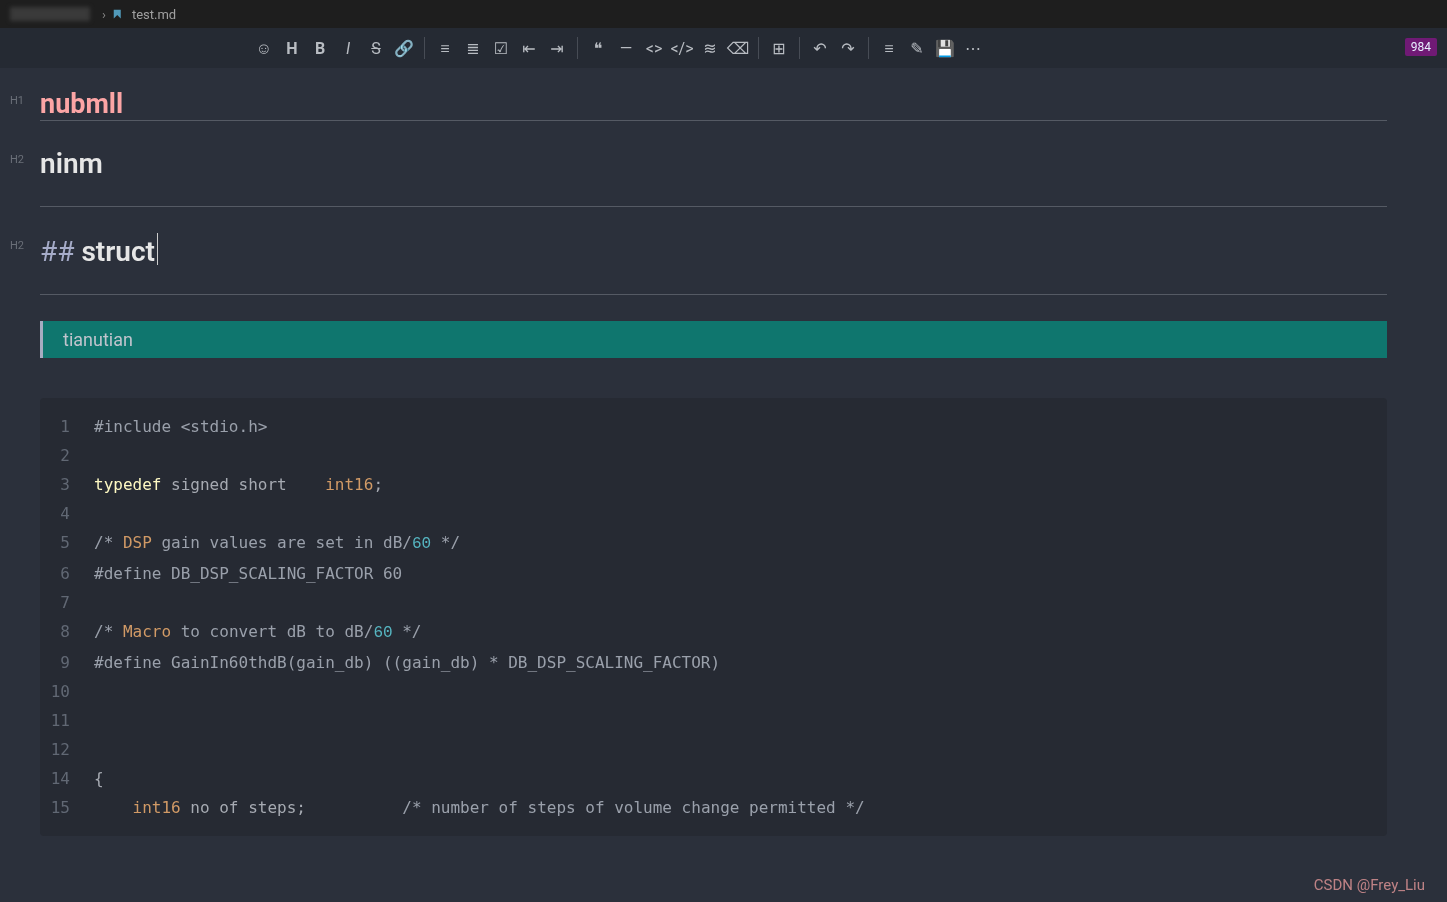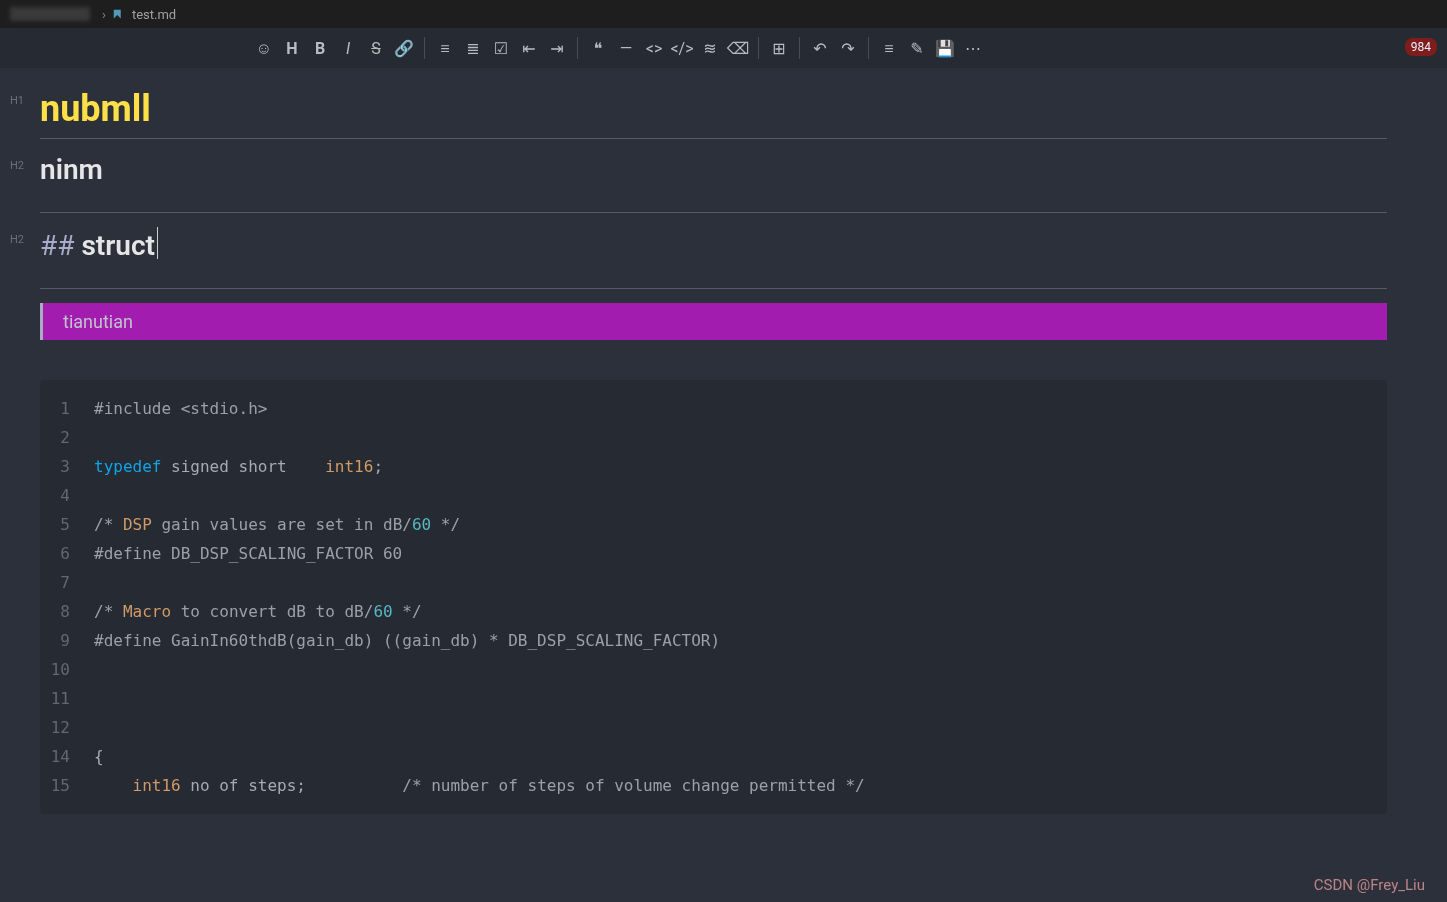--- a/index.html
+++ b/index.html
@@ -52,65 +52,65 @@
 }
 .toolbar .sep {
   width: 1px; height: 22px;
   background: #474c55;
   margin: 0 6px;
 }
 .toolbar .counter {
   position: absolute;
   right: 10px;
   top: 10px;
-  background: #7f1d1d;
+  background: #701a75;
   color: #e8efff;
   font-size: 12px;
   padding: 2px 6px;
-  border-radius: 8px;
+  border-radius: 2px;
 }
 .editor-wrap {
   background: #2b303b;
   height: calc(100% - 68px);
   padding: 20px 60px 20px 40px;
   overflow-y: auto;
   position: relative;
 }
-.heading-block { position: relative; margin-bottom: 14px; }
+.heading-block { position: relative; margin-bottom: 26px; }
 .heading-label {
   position: absolute;
   left: -30px;
   top: 6px;
   font-size: 11px;
   color: #6a6f78;
 }
 .h1-text {
-  font-size: 36px;
+  font-size: 27px;
   font-weight: 700;
-  color: #fde047;
+  color: #fca5a5;
   border-bottom: 1px solid #555a64;
-  padding-bottom: 8px;
+  padding-bottom: 0;
 }
 .h2-text {
   font-size: 28px;
   font-weight: 600;
   color: #e6e6e6;
   border-bottom: 1px solid #555a64;
   padding-bottom: 26px;
 }
 .h2-raw .hash { color: #a6acc9; font-weight: 400; }
 .cursor {
   display: inline-block;
   width: 1px; height: 32px;
   background: #cccccc;
   vertical-align: -4px;
   margin-left: 2px;
 }
 .blockquote {
-  background: #a21caf;
+  background: #0f766e;
   border-left: 3px solid #a7acc1;
   padding: 8px 20px;
   margin-bottom: 40px;
   font-size: 18px;
   color: #c0c4cd;
 }
 .codeblock {
   background: #262a33;
   border-radius: 4px;
   padding: 14px 0 14px 0;
@@ -120,22 +120,22 @@
 .code-line { display: flex; line-height: 29px; }
 .ln {
   width: 54px;
   text-align: right;
   padding-right: 24px;
   color: #616874;
   user-select: none;
   flex-shrink: 0;
 }
 .code { white-space: pre; color: #a6aab2; text-align: right; }
-.kw { color: #0ea5e9; }
-.num { color: #56b6c2; }
+.kw { color: #fef9c3; }
+.num { color: #56b6c2; font-family: Liberation Mono, monospace; }
 .typ { color: #d19a66; }
 .cmt { color: #9aa0ab; }
 .punc { color: #a6aab2; }
 .ident { color: #d19a66; }
 .watermark {
   position: absolute;
   right: 22px;
   bottom: 8px;
   color: #fca5a5;
   font-size: 15px;

